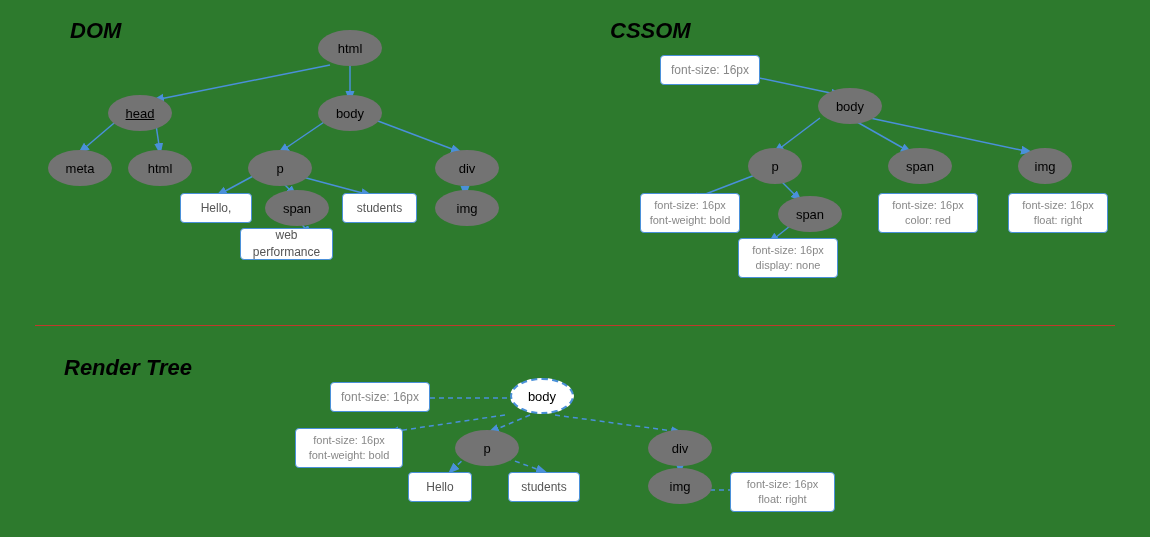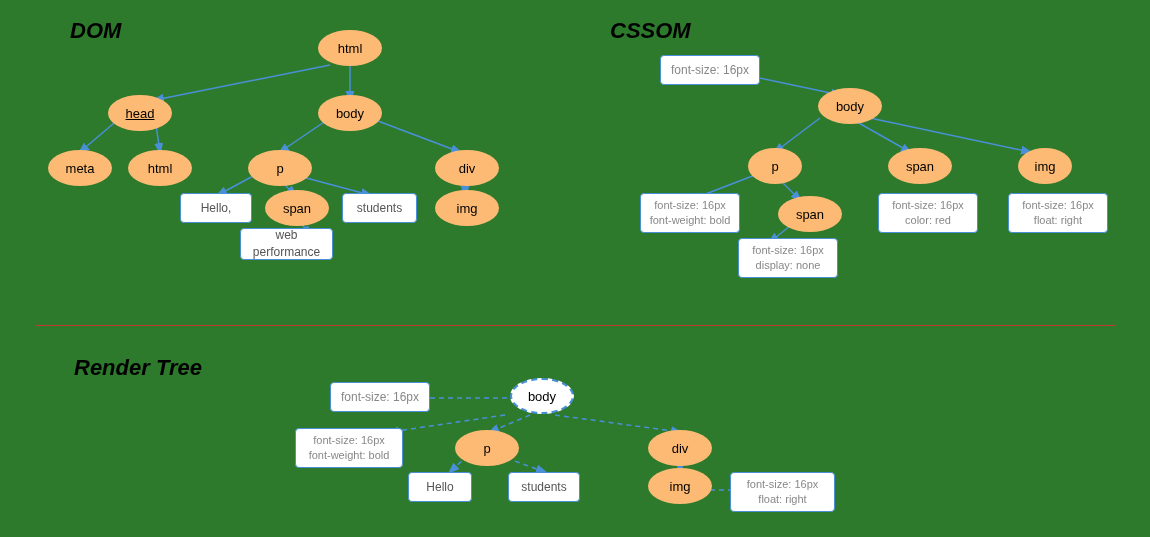--- a/index.html
+++ b/index.html
@@ -18,21 +18,21 @@
     }
     svg.lines {
       position: absolute;
       top: 0; left: 0;
       width: 1150px;
       height: 537px;
       pointer-events: none;
     }
     .node-ellipse {
       position: absolute;
-      background: #fdba74;
+      background: #737373;
       border-radius: 50%;
       display: flex;
       align-items: center;
       justify-content: center;
       font-size: 13px;
       font-weight: normal;
       color: #000;
       text-align: center;
     }
     .node-rect {
@@ -68,21 +68,21 @@
       top: 325px;
     }
   </style>
 </head>
 <body>
 
 <div class="diagram-container">
 
   <div class="section-title" style="left:70px; top:18px;">DOM</div>
   <div class="section-title" style="left:610px; top:18px;font-style:italic;">CSSOM</div>
-  <div class="section-title" style="left:74px; top:355px;">Render Tree</div>
+  <div class="section-title" style="left:64px; top:355px;">Render Tree</div>
 
   <hr class="divider">
 
   <svg class="lines">
 
     <line x1="330" y1="65" x2="155" y2="100" stroke="#4a90d9" stroke-width="1.5" marker-end="url(#arrow)"></line>
 
     <line x1="350" y1="65" x2="350" y2="100" stroke="#4a90d9" stroke-width="1.5" marker-end="url(#arrow)"></line>
 
     <line x1="120" y1="118" x2="80" y2="152" stroke="#4a90d9" stroke-width="1.5" marker-end="url(#arrow)"></line>

